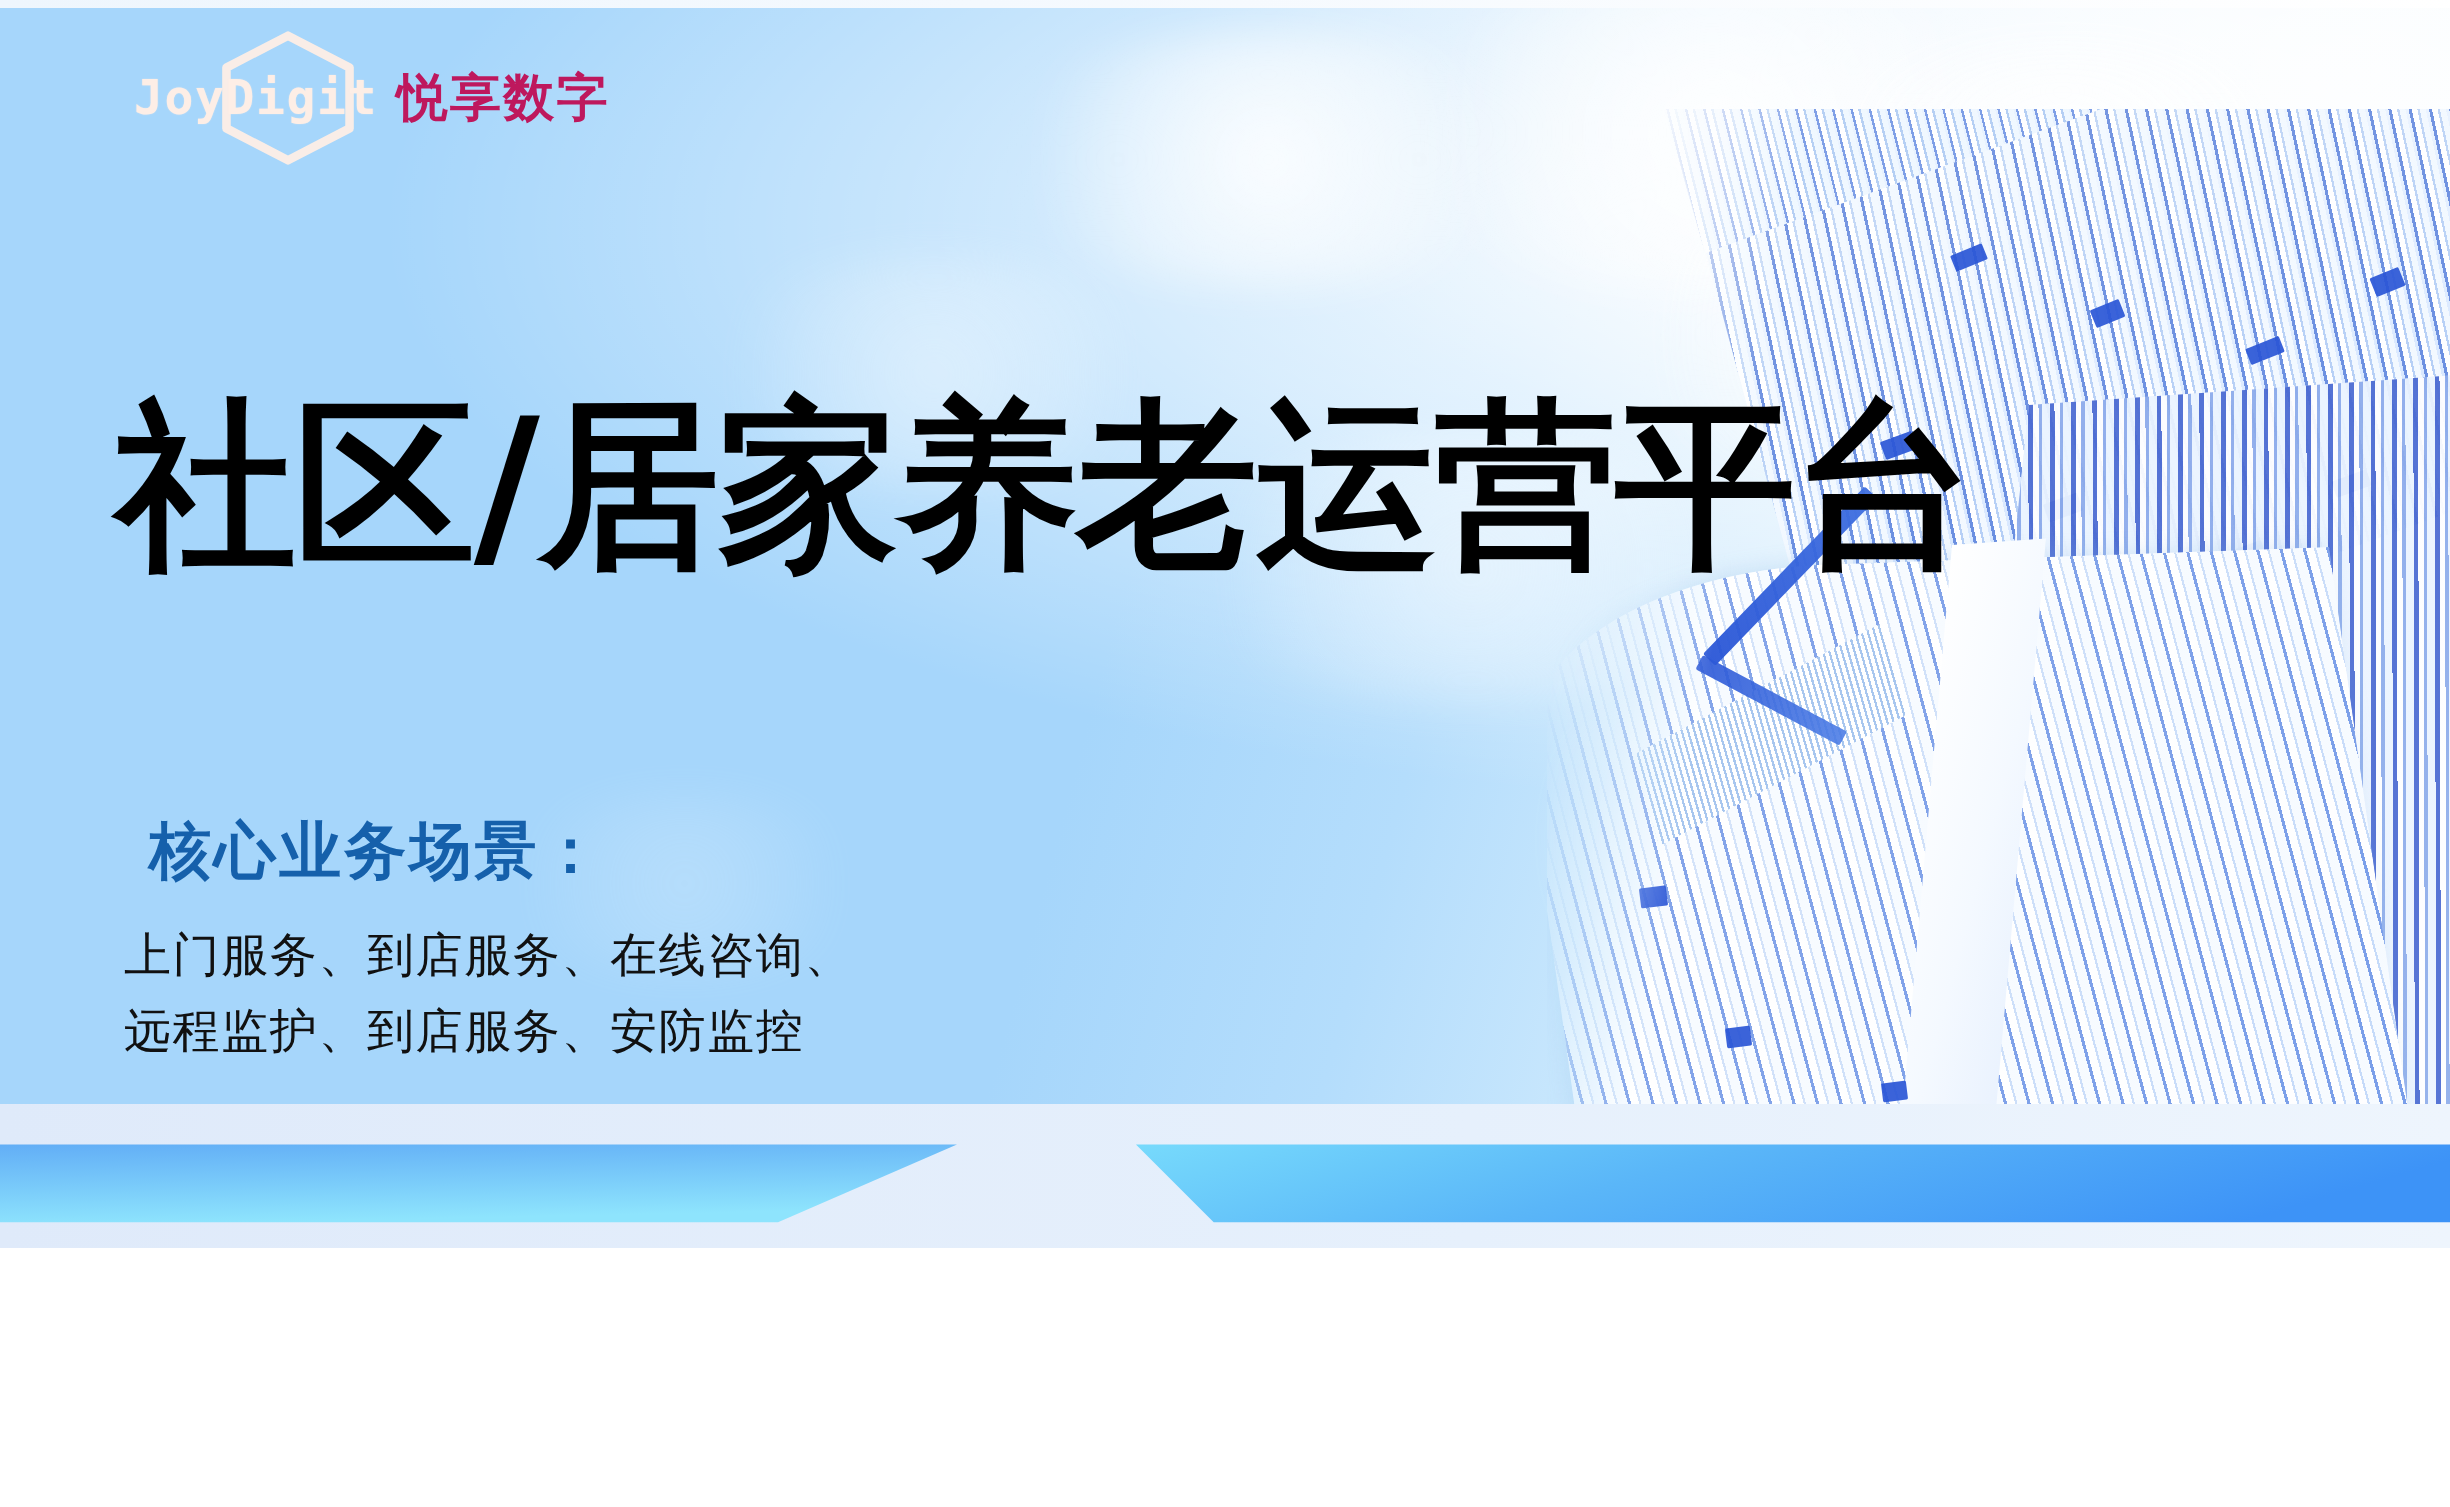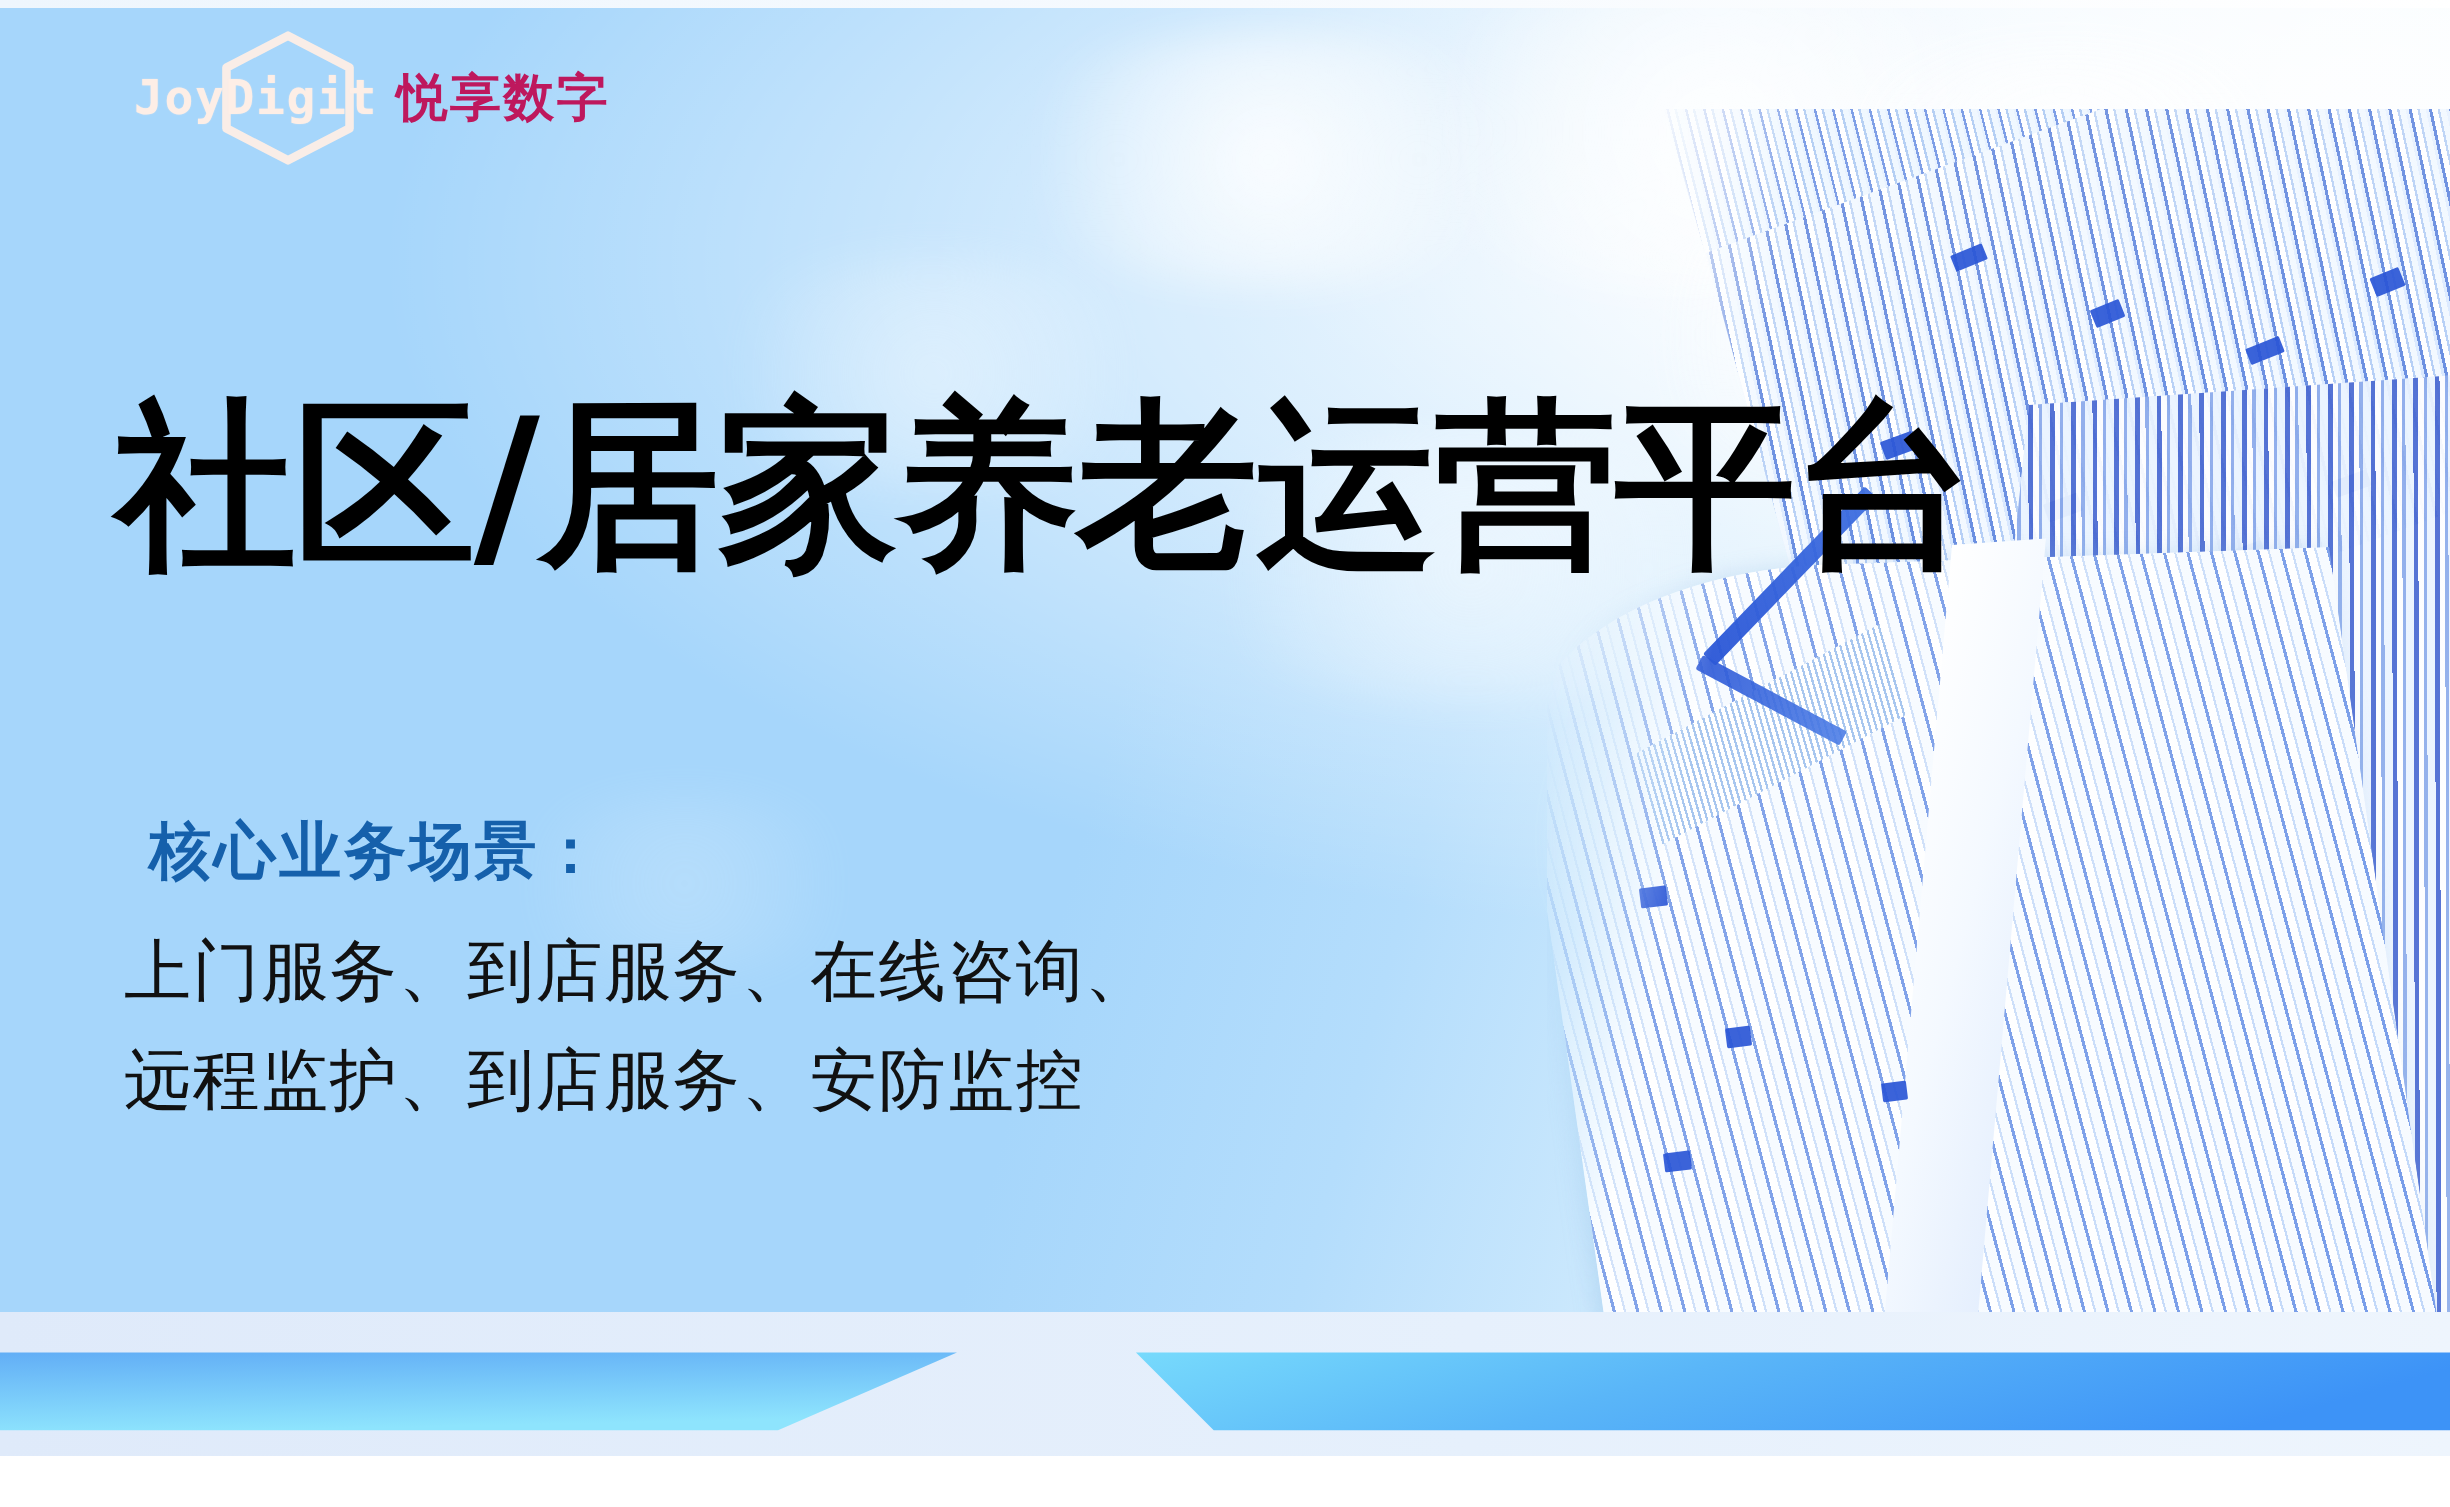--- a/index.html
+++ b/index.html
@@ -3,21 +3,21 @@
 <meta charset="utf-8">
 <title>社区/居家养老运营平台</title>
 <style>
   html,body{margin:0;padding:0;}
   body{
     width:2450px;height:1508px;overflow:hidden;
     font-family:"Liberation Sans","DejaVu Sans",sans-serif;
     background:#ffffff;
   }
   .slide{
-    position:relative;width:2450px;height:1456px;overflow:hidden;
+    position:relative;width:2450px;height:1248px;overflow:hidden;
     background:#a6d6fb;
   }
   
   .top-hairline{
     position:absolute;left:0;top:0;width:2450px;height:7.8px;
     background:linear-gradient(90deg,#eef6fd 0%,#f4f9fe 40%,#ffffff 100%);
     z-index:40;
   }
   
   .sky-base{
@@ -167,21 +167,21 @@
     position:absolute;left:149px;top:769px;z-index:25;
     font-size:62px;line-height:1;font-weight:700;color:#1560ab;
     letter-spacing:3.1px;white-space:nowrap;
   }
 
   
   .body-list{
     position:absolute;left:124px;top:917px;z-index:25;
   }
   .body-line{
-    font-size:67px;line-height:1.62;font-weight:500;color:#111111;
+    font-size:47px;line-height:1.62;font-weight:500;color:#111111;
     letter-spacing:1.6px;white-space:nowrap;
     font-family:"DejaVu Sans","Liberation Sans",sans-serif;
   }
 
   
   .footer{
     position:absolute;left:0;bottom:0;width:2450px;height:144px;z-index:35;
     overflow:hidden;
     background:linear-gradient(180deg,#dfecfb 0%,#e2eefc 55%,#eef4fc 100%);
   }

